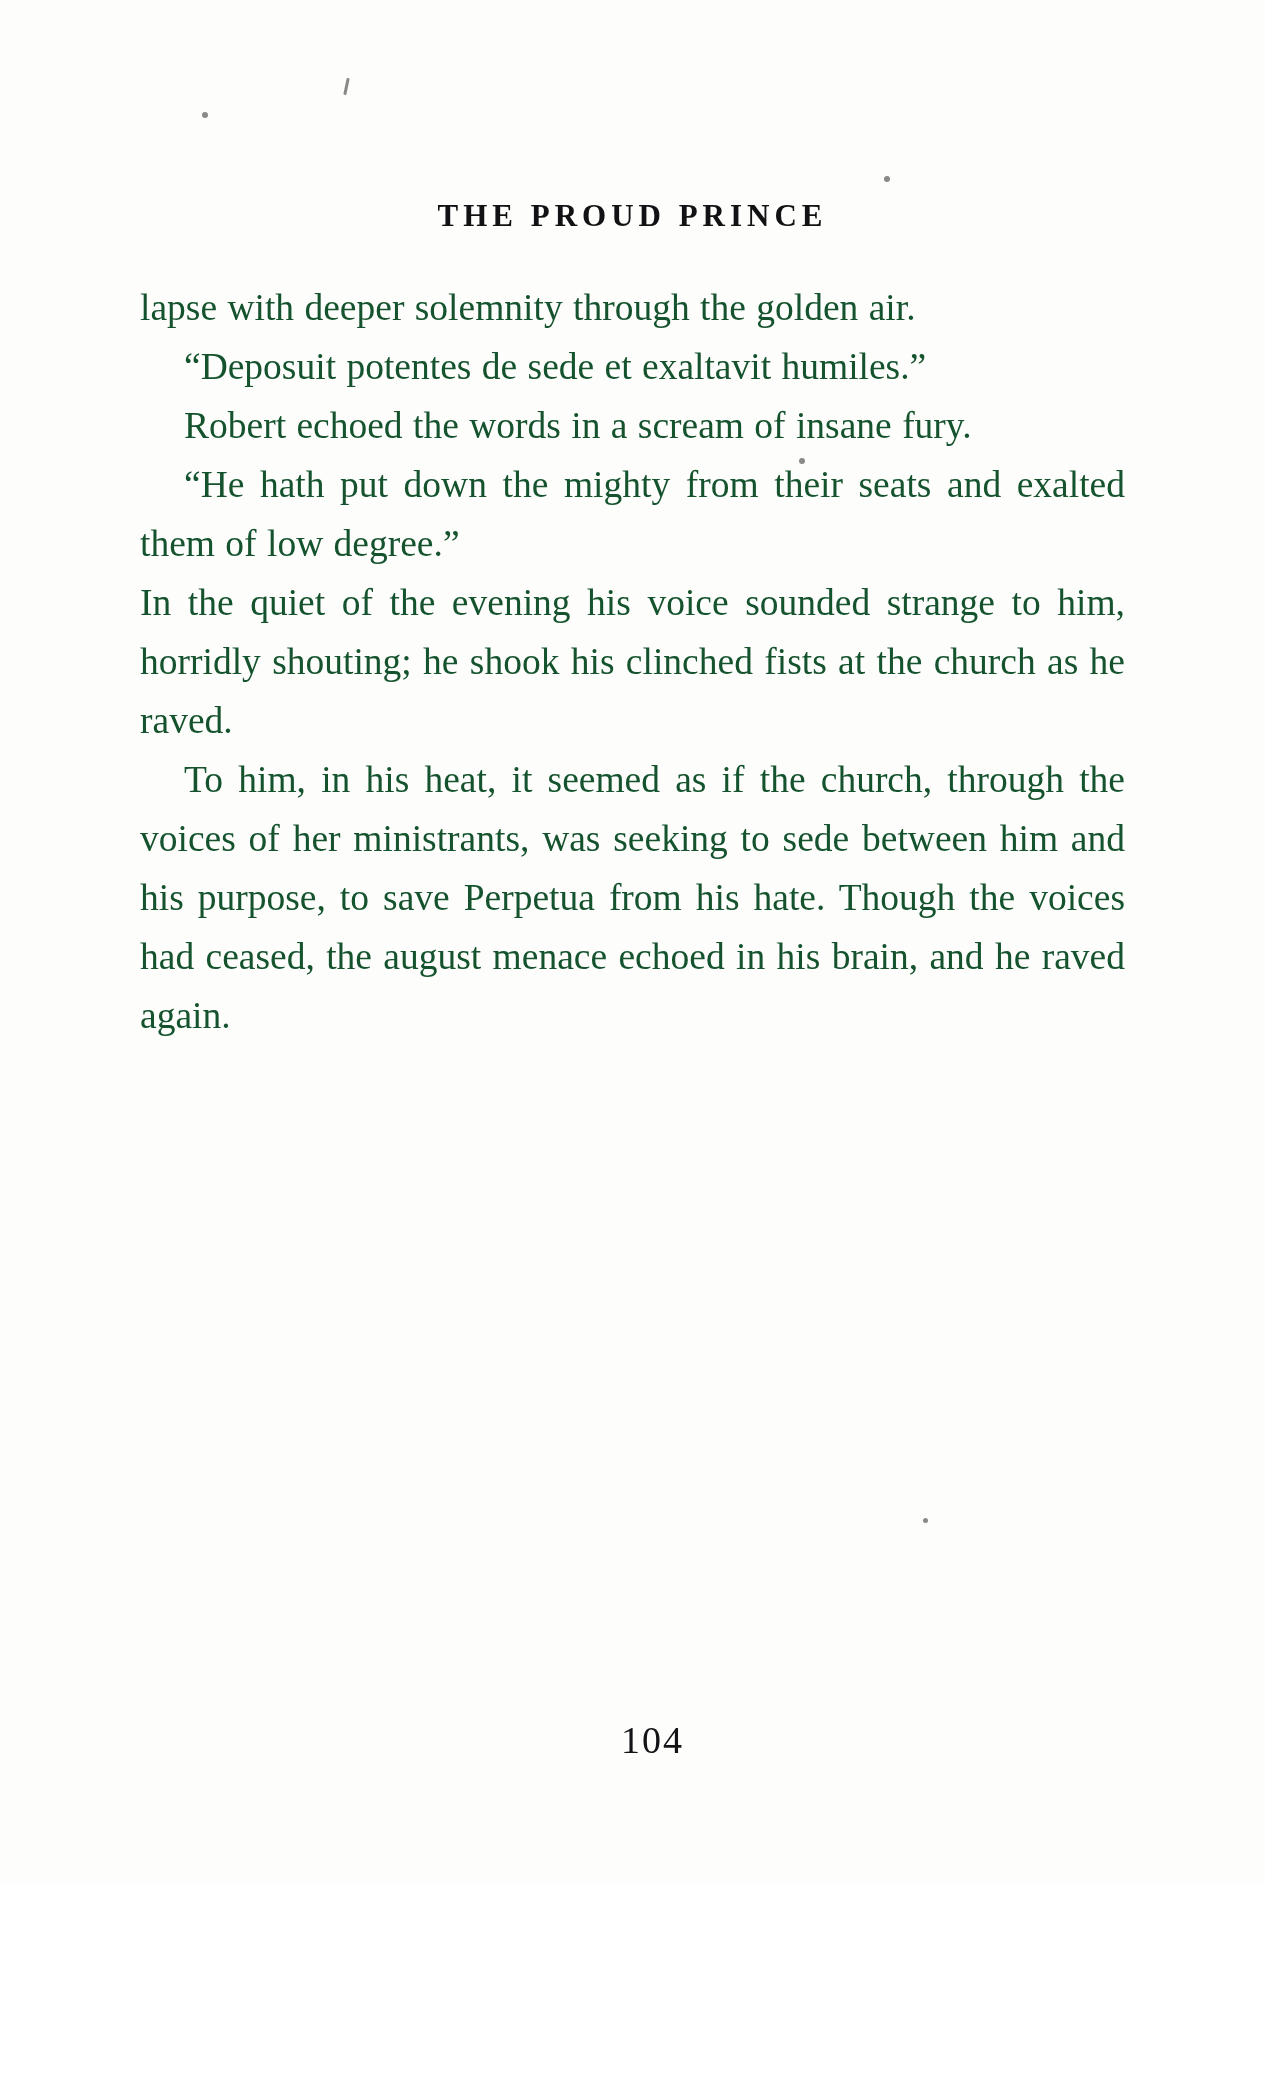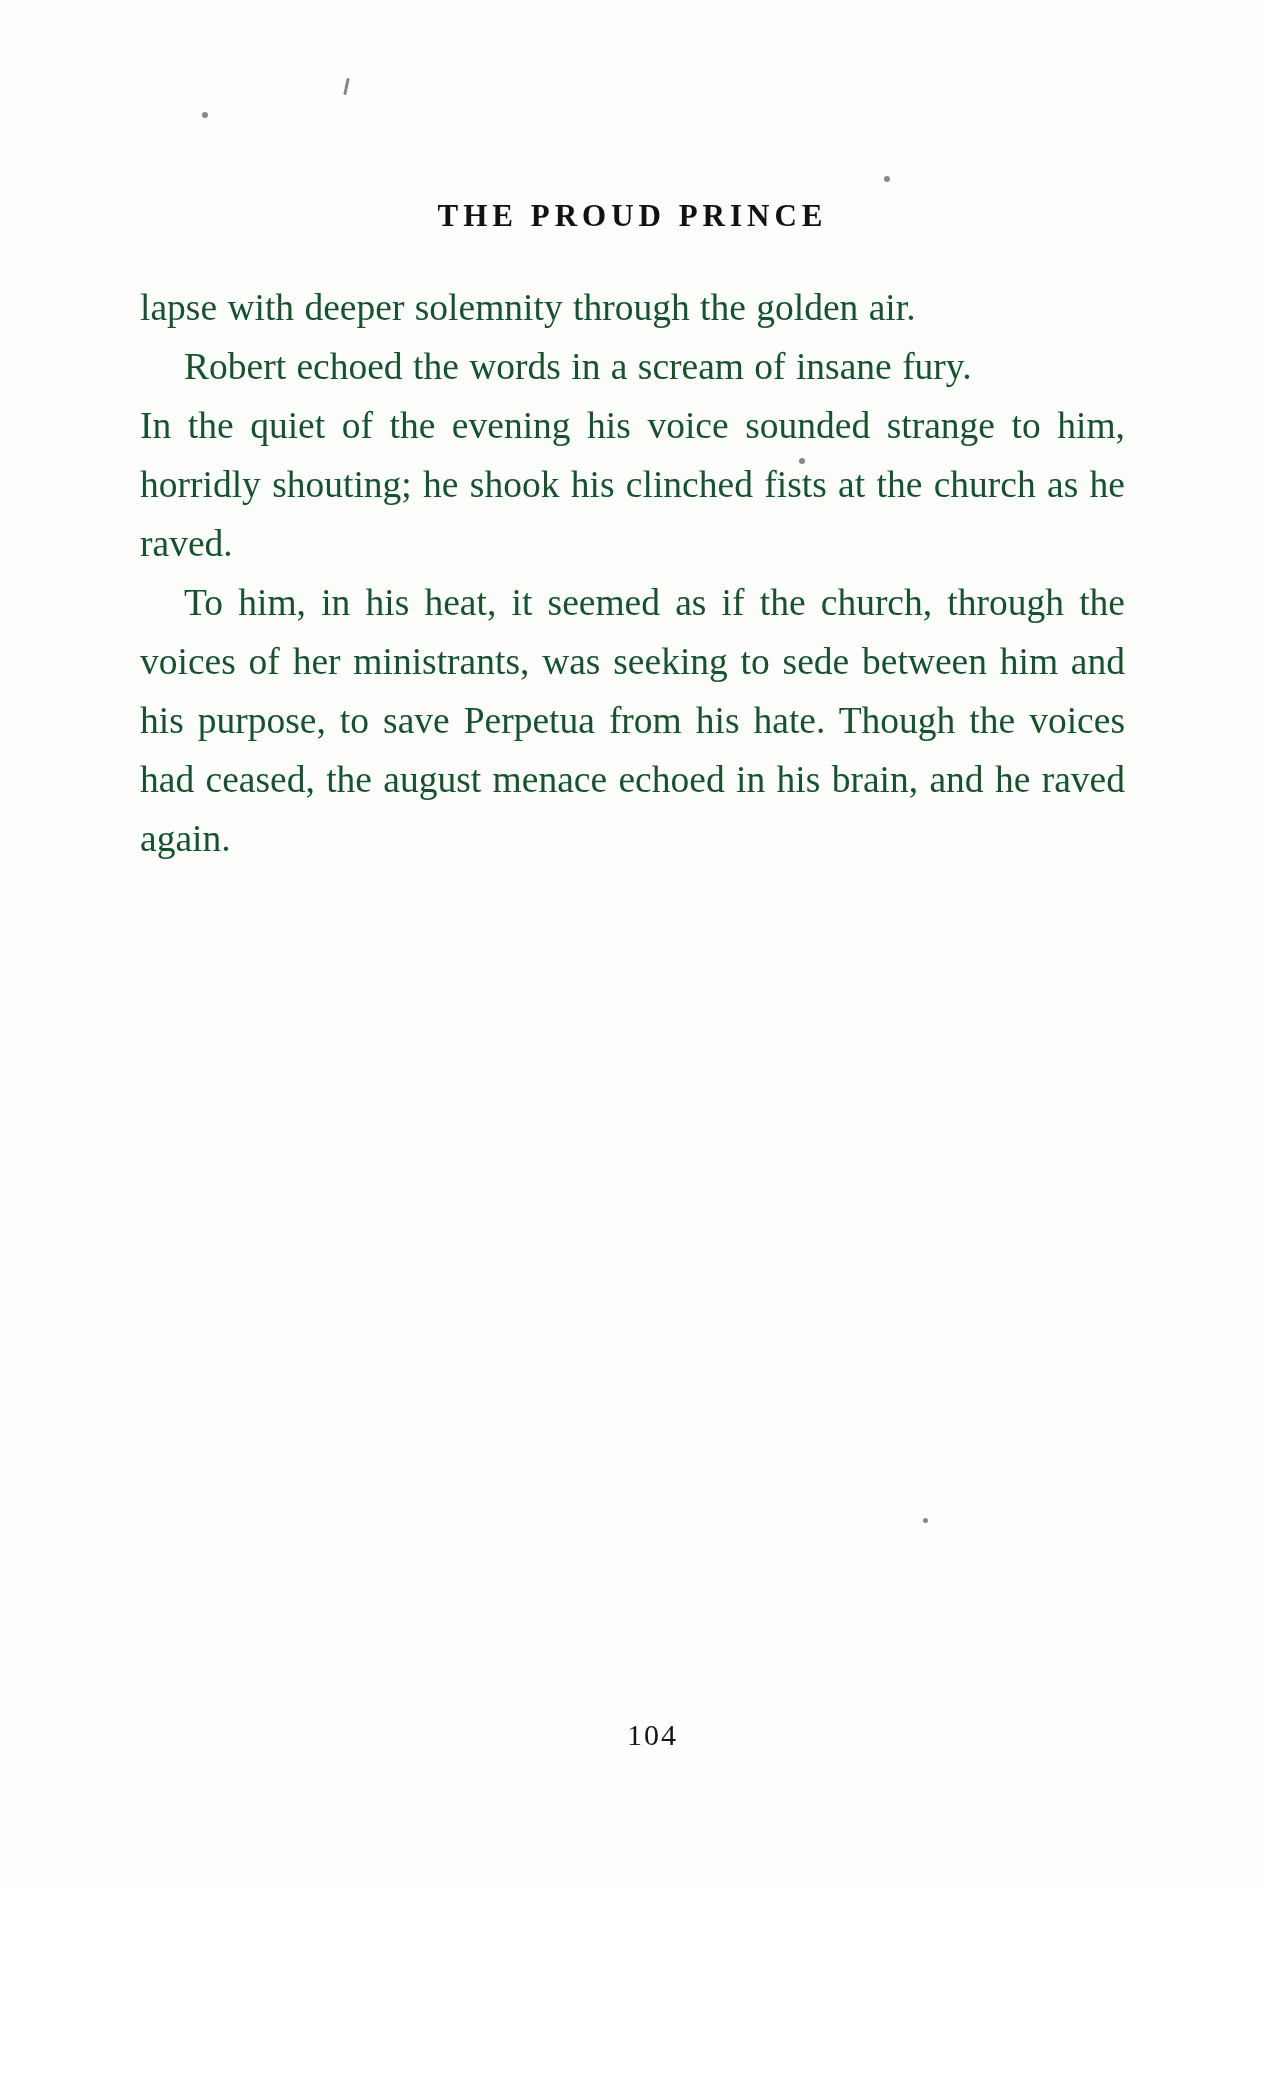--- a/index.html
+++ b/index.html
@@ -64,21 +64,21 @@
   .para.indent {
     text-indent: 44px;
   }
 
   .folio {
     position: absolute;
     left: 0;
     right: 0;
     top: 1718px;
     text-align: center;
-    font-size: 30px;
+    font-size: 38px;
     letter-spacing: 2px;
     color: #141417;
     font-family: "Liberation Serif", "DejaVu Serif", serif;
     padding-left: 40px;
   }
 </style>
 </head>
 <body>
 
 <div class="page">
@@ -86,19 +86,21 @@
   <div class="speck" style="left:345px; top:78px; width:3px; height:17px; border-radius:1px; transform:rotate(12deg);"></div>
   <div class="speck" style="left:202px; top:112px; width:6px; height:6px;"></div>
   <div class="speck" style="left:884px; top:176px; width:6px; height:6px;"></div>
   <div class="speck" style="left:799px; top:458px; width:6px; height:6px;"></div>
   <div class="speck" style="left:923px; top:1518px; width:5px; height:5px;"></div>
 
   <div class="running-head">THE PROUD PRINCE</div>
 
   <div class="textblock">
     <p class="para">lapse with deeper solemnity through the golden air.</p>
+    <p class="para indent">“Deposuit potentes de sede et exaltavit humiles.”</p>
     <p class="para indent">Robert echoed the words in a scream of insane fury.</p>
+    <p class="para indent">“He hath put down the mighty from their seats and exalted them of low degree.”</p>
     <p class="para">In the quiet of the evening his voice sounded strange to him, horridly shouting; he shook his clinched fists at the church as he raved.</p>
     <p class="para indent">To him, in his heat, it seemed as if the church, through the voices of her ministrants, was seeking to sede between him and his purpose, to save Perpetua from his hate.  Though the voices had ceased, the august menace echoed in his brain, and he raved again.</p>
   </div>
 
   <div class="folio">104</div>
 </div>
 
 </body></html>

